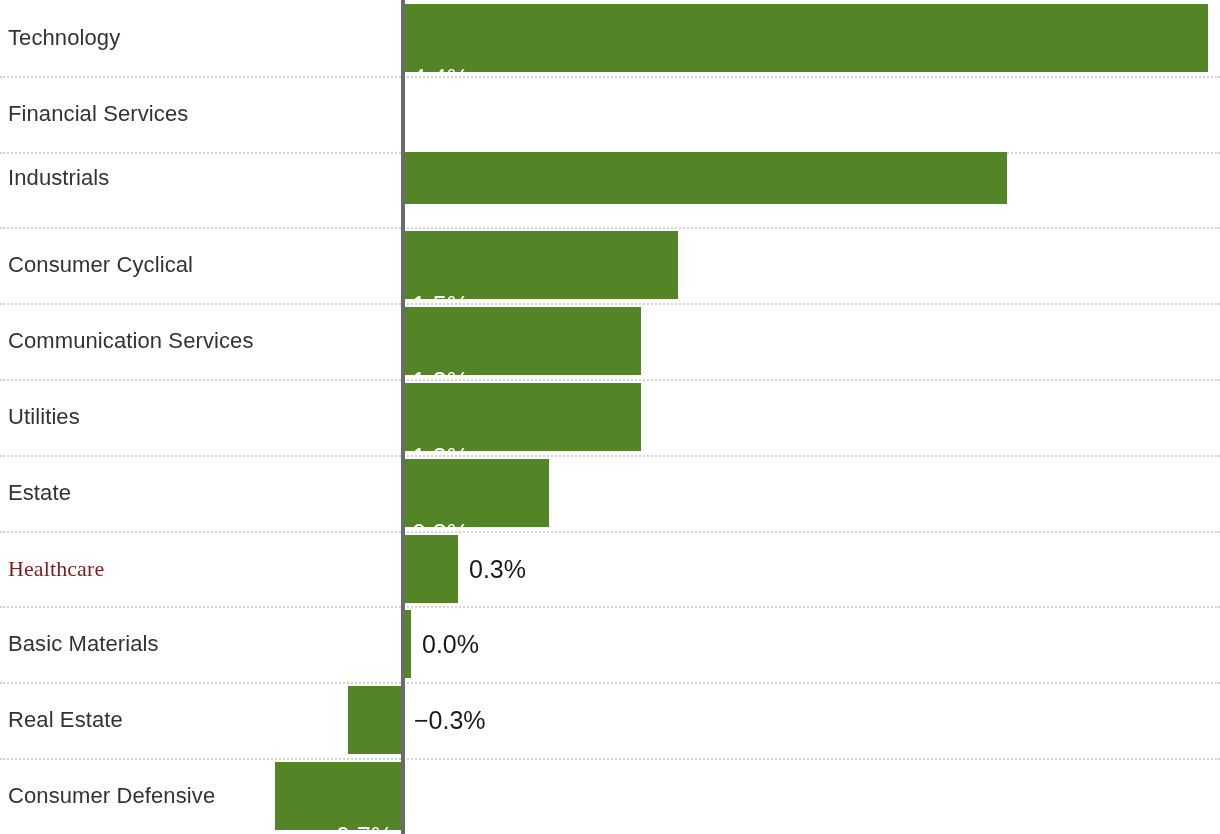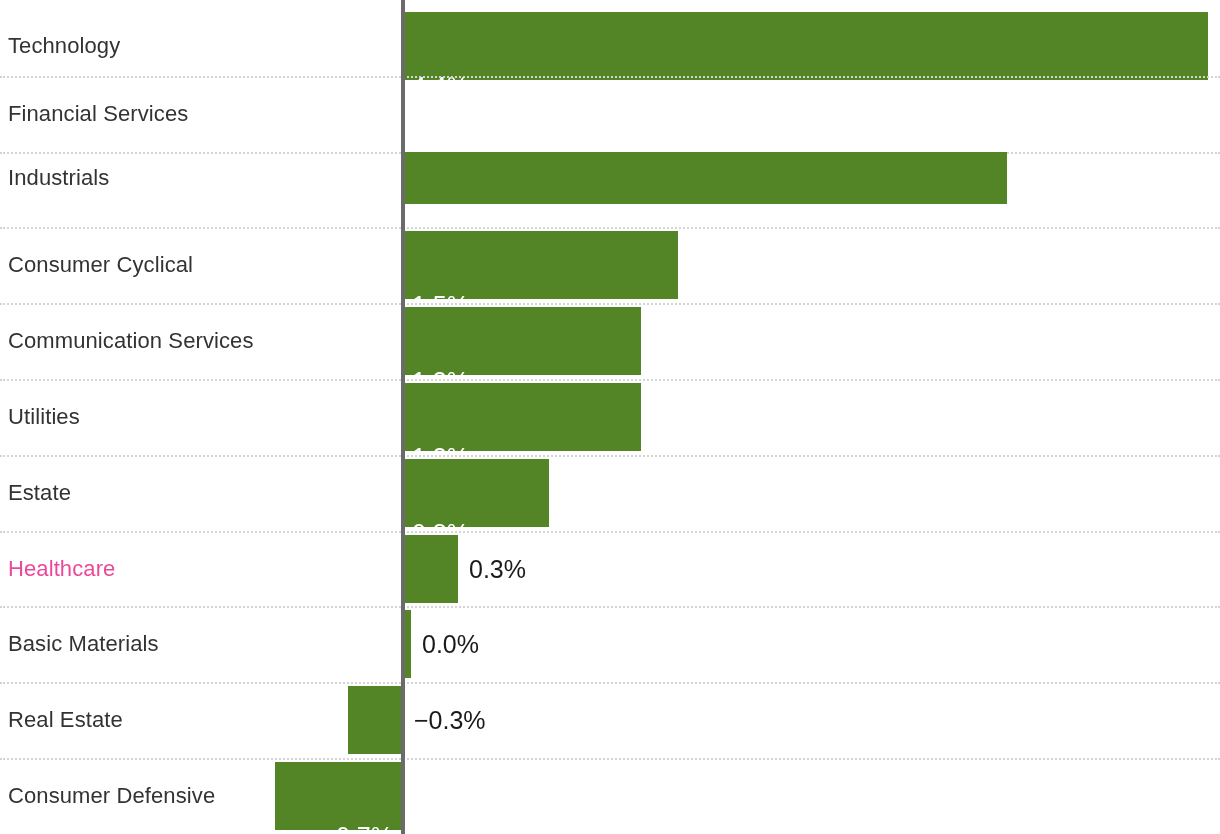--- a/index.html
+++ b/index.html
@@ -98,21 +98,21 @@
     z-index: 5;
     pointer-events: none;
   }
 </style>
 </head>
 <body>
 
 <div id="chart-root" style="background: rgb(255, 255, 255);">
   <div id="plot-area"></div>
   <div id="zero-axis" style="left: 401px; background: rgb(107, 107, 107);"></div>
-<div class="row" style="top: 8px; height: 76px;">
+<div class="row" style="top: 0px; height: 76px;">
       <div class="cat-label" style="color: rgb(51, 51, 51);">Technology</div>
       <div class="bar" style="left: 403px; width: 805px; height: 68px; background: rgb(83, 133, 39);">
         <span class="val-inside" style="color: rgb(255, 255, 255);">4.4%</span>
       </div>
     </div>
     <div class="row-gridline" style="top: 76px; border-top-color: rgb(212, 212, 212);"></div>
     <div class="row" style="top: 76px; height: 76px;">
       <div class="cat-label" style="color: rgb(51, 51, 51);">Financial Services</div>
     </div>
     <div class="row-gridline" style="top: 152px; border-top-color: rgb(212, 212, 212);"></div>
@@ -145,21 +145,21 @@
     </div>
     <div class="row-gridline" style="top: 455px; border-top-color: rgb(212, 212, 212);"></div>
     <div class="row" style="top: 455px; height: 76px;">
       <div class="cat-label" style="color: rgb(51, 51, 51);">Estate</div>
       <div class="bar" style="left: 403px; width: 146px; height: 68px; background: rgb(83, 133, 39);">
         <span class="val-inside" style="color: rgb(255, 255, 255);">0.8%</span>
       </div>
     </div>
     <div class="row-gridline" style="top: 531px; border-top-color: rgb(212, 212, 212);"></div>
     <div class="row" style="top: 531px; height: 76px;">
-      <div class="cat-label" style="color: #ec4899;">Healthcare</div>
+      <div class="cat-label" style="color: #7f1d1d; font-family: Liberation Serif, serif;">Healthcare</div>
       <div class="bar" style="left: 403px; width: 55px; height: 68px; background: rgb(83, 133, 39);"></div>
       <div class="val-outside" style="color: rgb(26, 26, 26); left: 469px;">0.3%</div>
     </div>
     <div class="row-gridline" style="top: 606px; border-top-color: rgb(212, 212, 212);"></div>
     <div class="row" style="top: 606px; height: 76px;">
       <div class="cat-label" style="color: rgb(51, 51, 51);">Basic Materials</div>
       <div class="bar" style="left: 403px; width: 8px; height: 68px; background: rgb(83, 133, 39);"></div>
       <div class="val-outside" style="color: rgb(26, 26, 26); left: 422px;">0.0%</div>
     </div>
     <div class="row-gridline" style="top: 682px; border-top-color: rgb(212, 212, 212);"></div>

